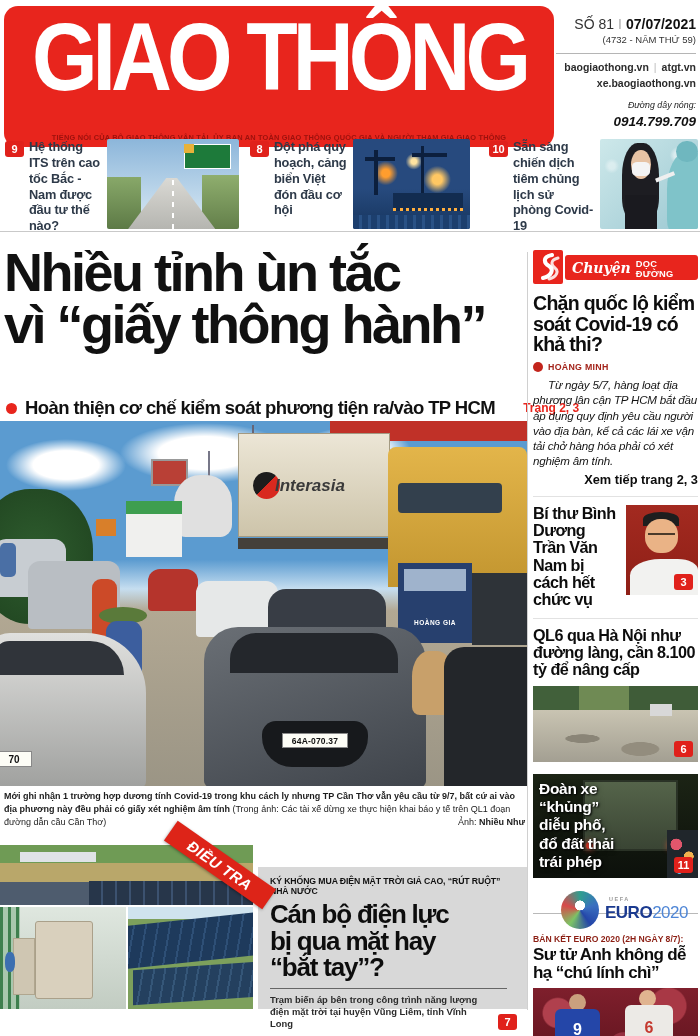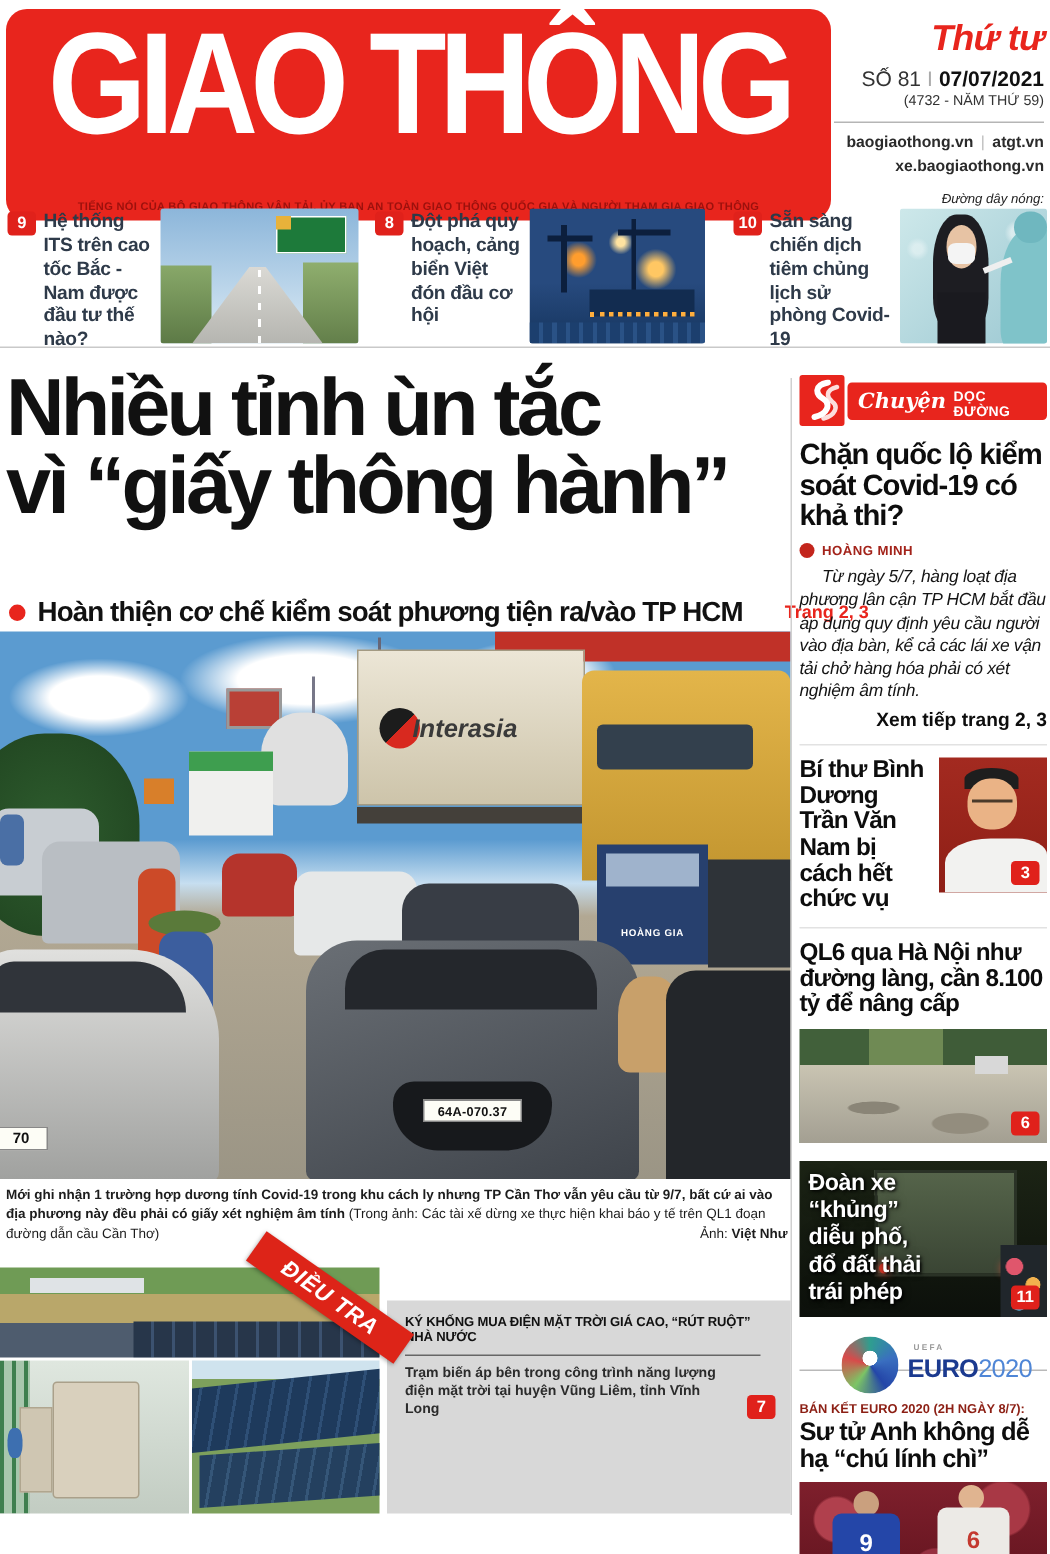--- a/index.html
+++ b/index.html
@@ -262,21 +262,20 @@
 </head>
 <body>
 
 <div class="page">
 
   <div class="masthead">
     <div class="logo">GIAO THÔNG</div>
     <div class="tagline">TIẾNG NÓI CỦA BỘ GIAO THÔNG VẬN TẢI, ỦY BAN AN TOÀN GIAO THÔNG QUỐC GIA VÀ NGƯỜI THAM GIA GIAO THÔNG</div>
   </div>
   <div class="issue-info">
-    <div class="weekday">Thứ tư</div>
     <div class="issue-line"><span>SỐ 81</span><span class="sep">I</span><b>07/07/2021</b></div>
     <div class="issue-note">(4732 - NĂM THỨ 59)</div>
     <div class="rule"></div>
     <div class="sites"><span>baogiaothong.vn</span><span class="sep2">|</span><span>atgt.vn</span></div>
     <div class="sites"><span>xe.baogiaothong.vn</span></div>
     <div class="hotline"><span class="hl-label">Đường dây nóng:</span> <span class="hl-num">0914.799.709</span></div>
   </div>
 
   <div class="teaser t1">
     <div class="pbadge">9</div>
@@ -366,41 +365,44 @@
     <div class="mp-mazda"></div>
     <div class="mp-mazda-win"></div>
     <div class="mp-mazda-grille"></div>
     <div class="mp-plate mp-plate-r">64A-070.37</div>
     <div class="mp-person-hat2"></div>
     <div class="mp-car-br"></div>
   </div>
 
   <div class="lead-caption">
     <b>Mới ghi nhận 1 trường hợp dương tính Covid-19 trong khu cách ly nhưng TP Cần Thơ vẫn yêu cầu từ 9/7, bất cứ ai vào địa phương này đều phải có giấy xét nghiệm âm tính</b><span> (Trong ảnh: Các tài xế dừng xe thực hiện khai báo y tế trên QL1 đoạn đường dẫn cầu Cần Thơ)</span>
-    <span class="cap-credit"><span>Ảnh: </span><b>Việt Như</b></span>
+    <span class="cap-credit"><span>Ảnh: </span><b>Nhiều Như</b></span>
   </div>
 
   <div class="inv">
     <div class="inv-photo-top">
       <div class="inv-bld"></div>
       <div class="inv-panels-top"></div>
     </div>
     <div class="inv-ribbon">ĐIỀU TRA</div>
     <div class="inv-photo-cab">
       <div class="inv-fence"></div>
       <div class="inv-cab1"></div>
       <div class="inv-cab2"></div>
       <div class="inv-pipe"></div>
     </div>
     <div class="inv-photo-solar">
       <div class="inv-roof1"></div>
       <div class="inv-roof2"></div>
     </div>
     <div class="inv-box">
       <div class="inv-kicker">KÝ KHỐNG MUA ĐIỆN MẶT TRỜI GIÁ CAO, “RÚT RUỘT” NHÀ NƯỚC</div>
+      <div class="inv-headline">Cán bộ điện lực
+bị qua mặt hay
+“bắt tay”?</div>
       <div class="inv-rule"></div>
       <div class="inv-cap-row">
         <div class="inv-cap">Trạm biến áp bên trong công trình năng lượng điện mặt trời tại huyện Vũng Liêm, tỉnh Vĩnh Long</div>
         <div class="pbadge">7</div>
       </div>
     </div>
   </div>
 
   <div class="vdiv"></div>
   <div class="sidebar">

